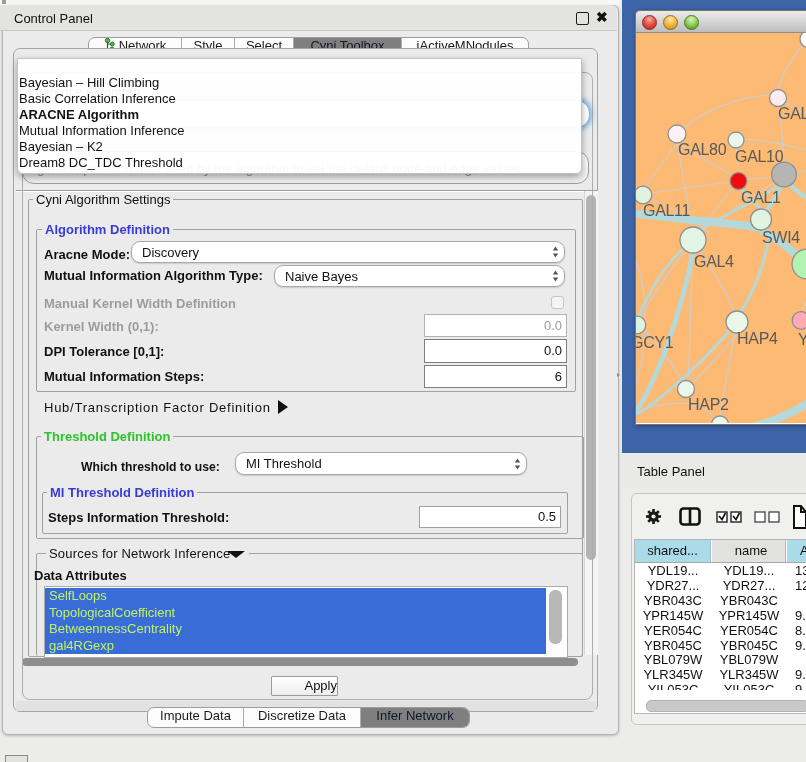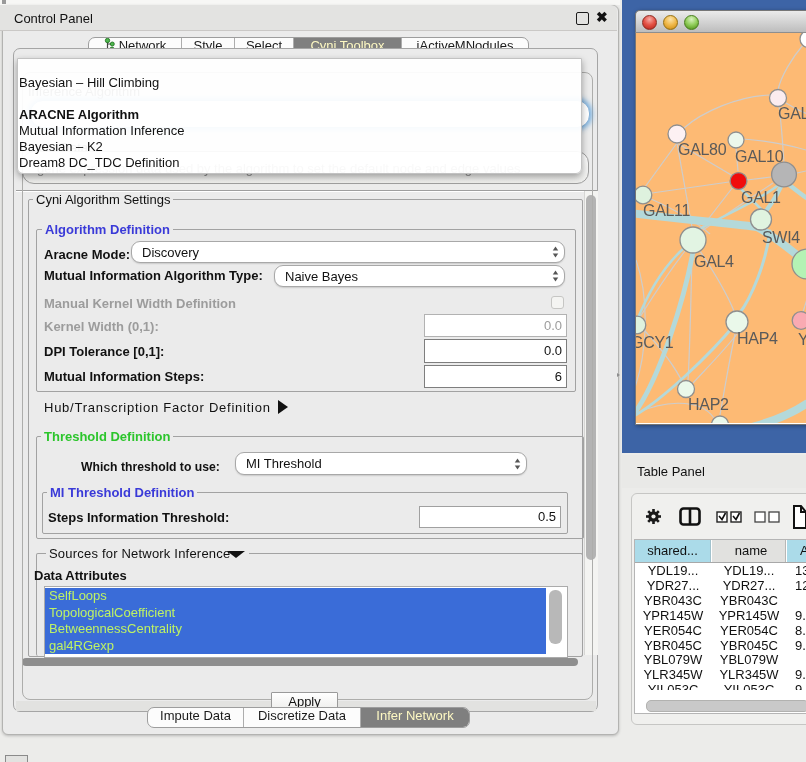--- a/index.html
+++ b/index.html
@@ -13,21 +13,21 @@
   #titlebar{left:0px;top:5px;width:617px;height:25px;background:#e3e3e1;border-bottom:1px solid #cac8c6;
        border-radius:0 6px 0 0;}
   #titlebar .t{position:absolute;left:14px;top:6px;font-size:13px;color:#111;}
   #fbtn{position:absolute;left:576px;top:7px;width:11px;height:11px;border:1.6px solid #1c1c1c;border-radius:2px;}
   #xbtn{position:absolute;left:596px;top:4px;font-size:14px;font-weight:bold;color:#111;}
   
   .tabstrip{display:flex;border:1px solid #9d9d9d;border-radius:7px;background:#fcfcfc;overflow:hidden;}
   .tabstrip .seg{display:flex;align-items:flex-start;justify-content:center;border-right:1px solid #adadad;
        padding:0;white-space:nowrap;color:#1a1a1a;}
   .tabstrip .seg:last-child{border-right:none;}
-  .tabstrip .sel{background:#7f7f7f;color:#fef9c3;}
+  .tabstrip .sel{background:#7f7f7f;color:#0f172a;}
   #toptabs{left:88px;top:37px;height:16px;width:439px;}
   #toptabs .seg{padding-bottom:4px;}
   #bottabs{left:147px;top:707px;height:19px;width:321px;}
   
   #content{left:13px;top:48px;width:583px;height:662px;border:1px solid #a5a5a5;border-radius:7px;background:#ebebeb;}
   
   #viewport{left:16px;top:190px;width:581px;height:477px;border-top:1px solid #9e9e9e;box-shadow:0 1px 0 #fff inset;}
   #vsb{left:584px;top:191px;width:13px;height:464px;background:#f4f4f2;border-left:1px solid #d6d6d4;}
   #vthumb{left:585.5px;top:195px;width:10px;height:365px;background:#b3b3b3;border-radius:5px;}
   #hthumb{left:22px;top:658px;width:556px;height:8px;background:#8e8e8e;border-radius:4px;}
@@ -164,34 +164,35 @@
 
 <div class="abs group" style="left:36px;top:553px;width:545px;height:102px;border-bottom:none;">
   <span class="gtitle" style="left:9px;letter-spacing:.2px;">Sources for Network Inference&nbsp;&nbsp;&nbsp;&nbsp;</span>
 </div>
 <div class="abs" style="left:227px;top:551px;width:0;height:0;border-top:7px solid #111;border-left:9px solid transparent;border-right:9px solid transparent;z-index:5;"></div>
 <div class="abs b" style="left:34px;top:568px;">Data Attributes</div>
 <div class="abs" style="left:44px;top:586px;width:522px;height:70px;background:#fff;border:1px solid #ababab;"></div>
 <div class="abs" style="left:45px;top:588px;width:497px;height:66px;overflow:hidden;background:#3a6cd8;color:#bef264;line-height:16.5px;padding:0 0 0 4px;">SelfLoops<br>TopologicalCoefficient<br>BetweennessCentrality<br>gal4RGexp</div>
 <div class="abs" style="left:549px;top:590px;width:13px;height:54px;background:#b8b8b8;border-radius:6px;"></div>
 
-<div class="abs" style="left:271px;top:676px;width:65px;height:18px;border:1px solid #9a9a9a;border-radius:1px;background:linear-gradient(#ffffff,#ededeb);text-align:center;line-height:18px;margin-top:16px;">Apply</div>
+<div class="abs" style="left:271px;top:676px;width:65px;height:18px;border:1px solid #9a9a9a;border-radius:1px;background:linear-gradient(#ffffff,#ededeb);text-align:right;line-height:18px;">Apply</div>
 <div class="abs tabstrip" id="bottabs">
   <div class="seg" style="width:95px;">Impute Data</div>
   <div class="seg" style="width:116px;">Discretize Data</div>
   <div class="seg sel" style="width:108px;">Infer Network</div>
 </div>
 <div class="abs" style="left:5px;top:755px;width:21px;height:10px;border:1px solid #8a8a8a;background:#e2e2e0;"></div>
 
 <div class="abs" id="popup">
   <div class="it" style="top:16px;">Bayesian – Hill Climbing</div>
+  <div class="it" style="top:32px;">Basic Correlation Inference</div>
   <div class="it b" style="top:48px;">ARACNE Algorithm</div>
   <div class="it" style="top:64px;">Mutual Information Inference</div>
   <div class="it" style="top:80px;">Bayesian – K2</div>
-  <div class="it" style="top:96px;">Dream8 DC_TDC Definition</div>
+  <div class="it" style="top:96px;">Dream8 DC_TDC Threshold</div>
 </div>
 
 <div class="abs" id="bluewin"></div>
 <div class="abs" id="macwin"></div>
 <div class="abs" id="mactb"></div>
 <span class="light" style="left:642px;background:radial-gradient(circle at 50% 26%,#f6aca6,#e45246 48%,#cf3b30 72%,#8e1e15);border:.5px solid #8e2a22;"></span>
 <span class="light" style="left:663px;background:radial-gradient(circle at 50% 26%,#fbe3a8,#f0b94b 48%,#dda02a 75%,#96660f);border:.5px solid #96700f;"></span>
 <span class="light" style="left:684px;background:radial-gradient(circle at 50% 26%,#d9f2c0,#92ce5c 48%,#6cab34 75%,#3e7214);border:.5px solid #477e1c;"></span>
 
 <div class="abs" style="left:636px;top:33px;width:170px;height:390px;overflow:hidden;background:#fdba74;">

